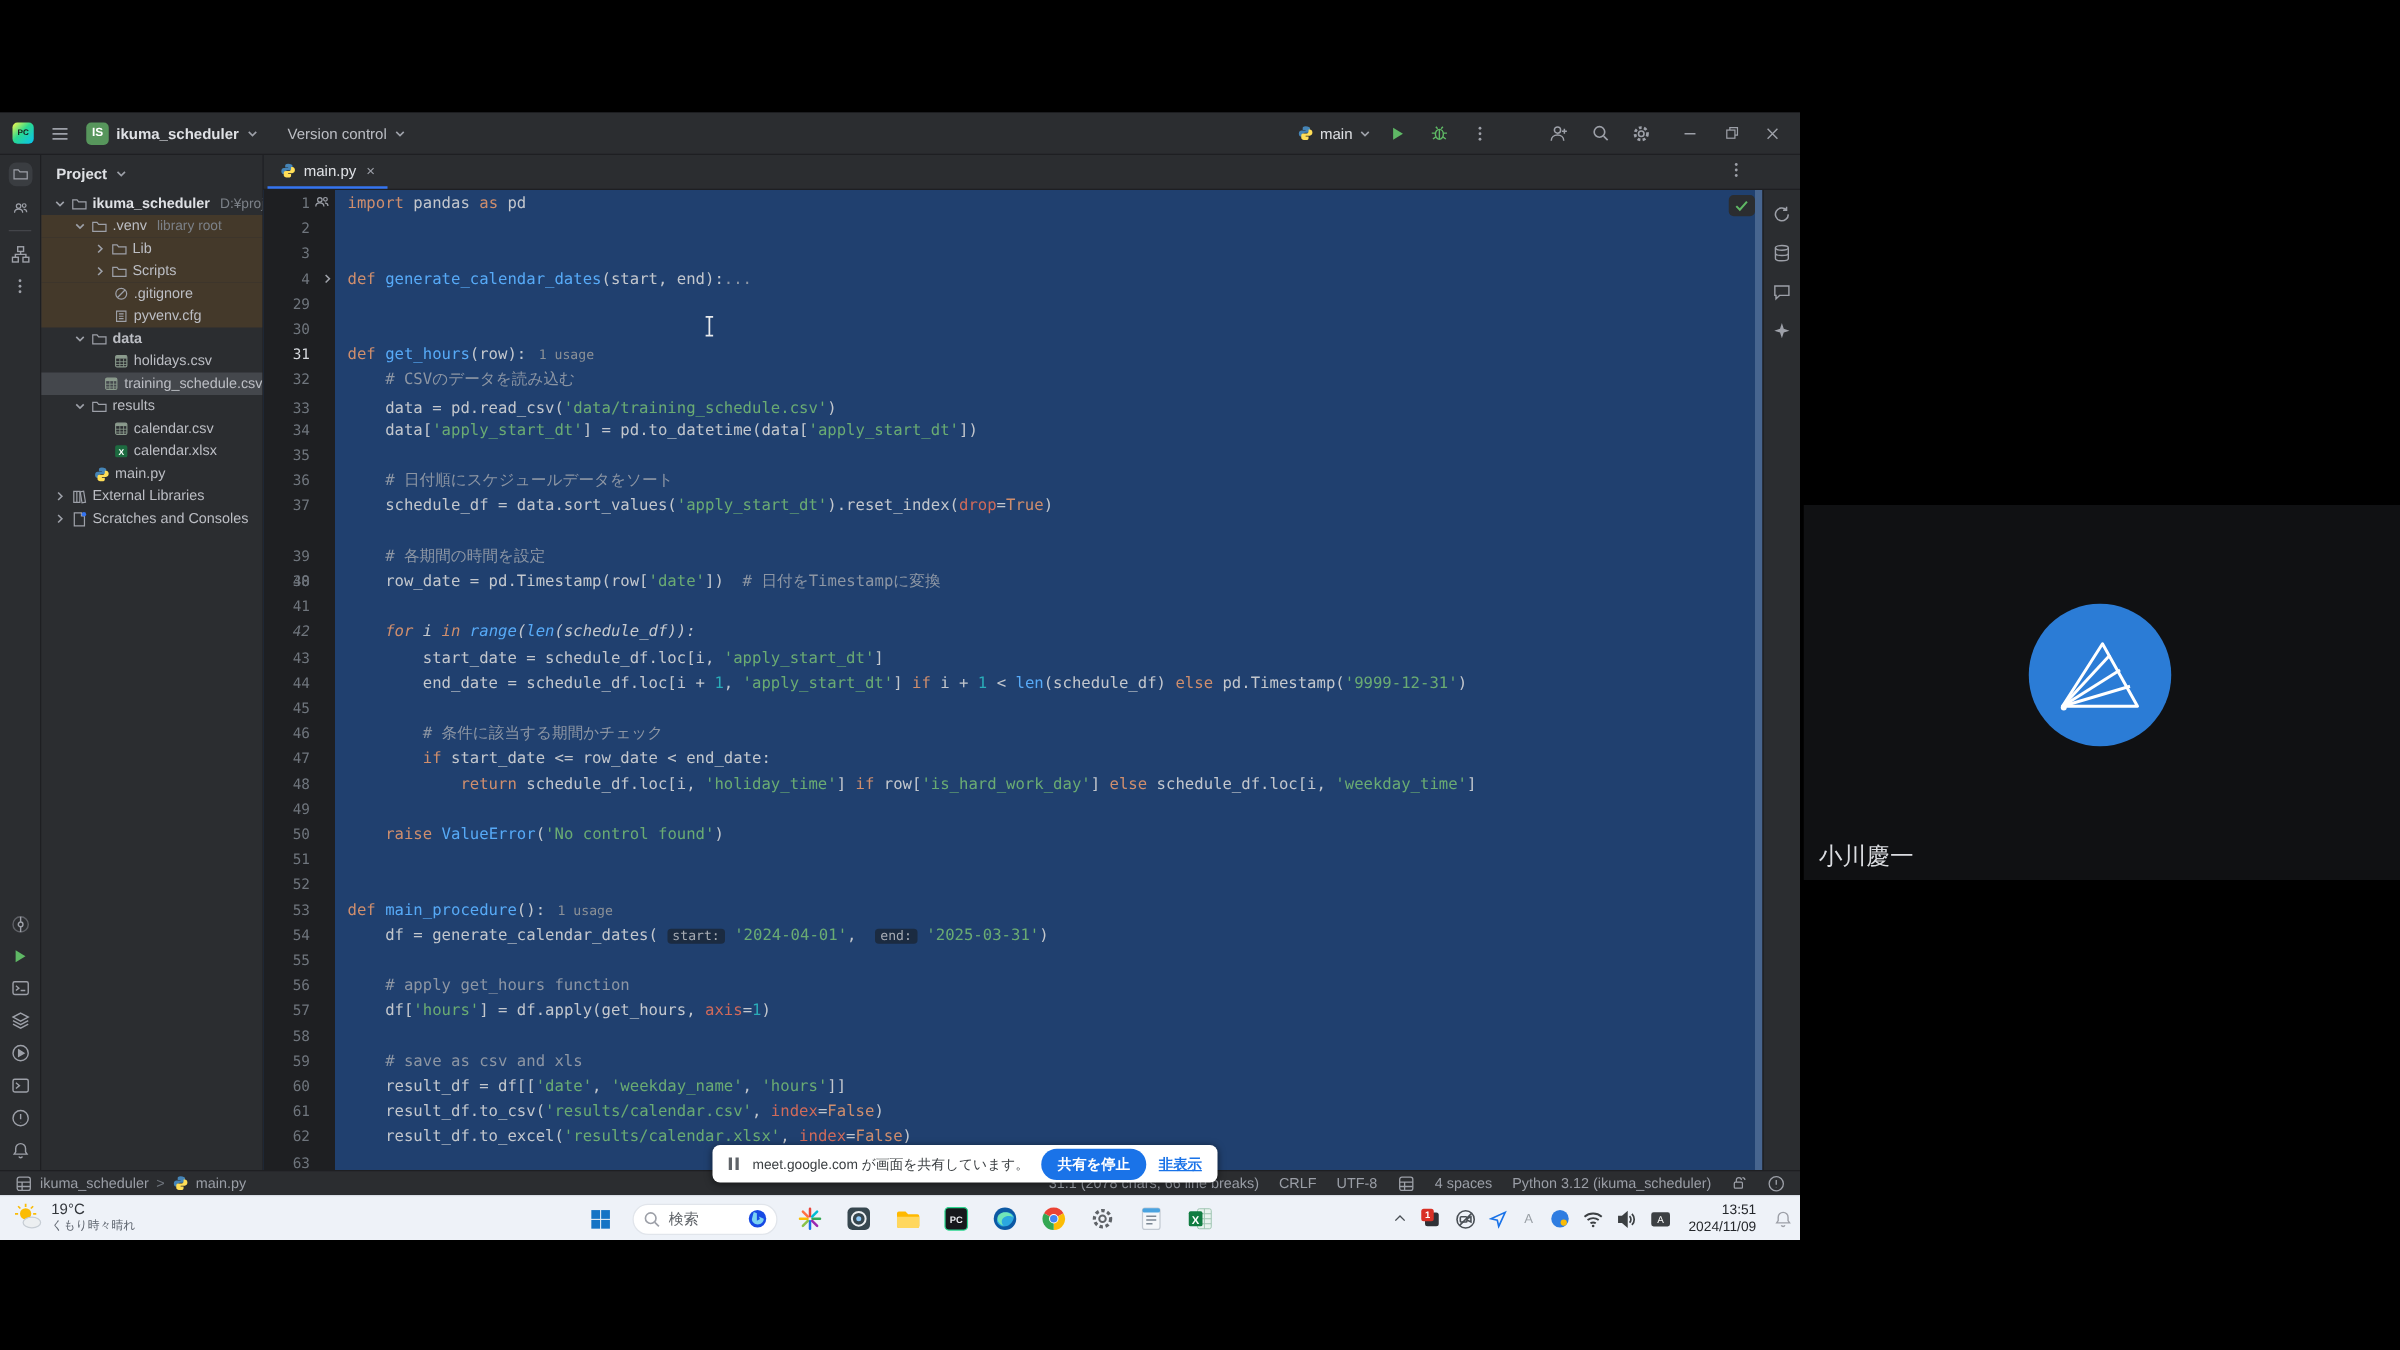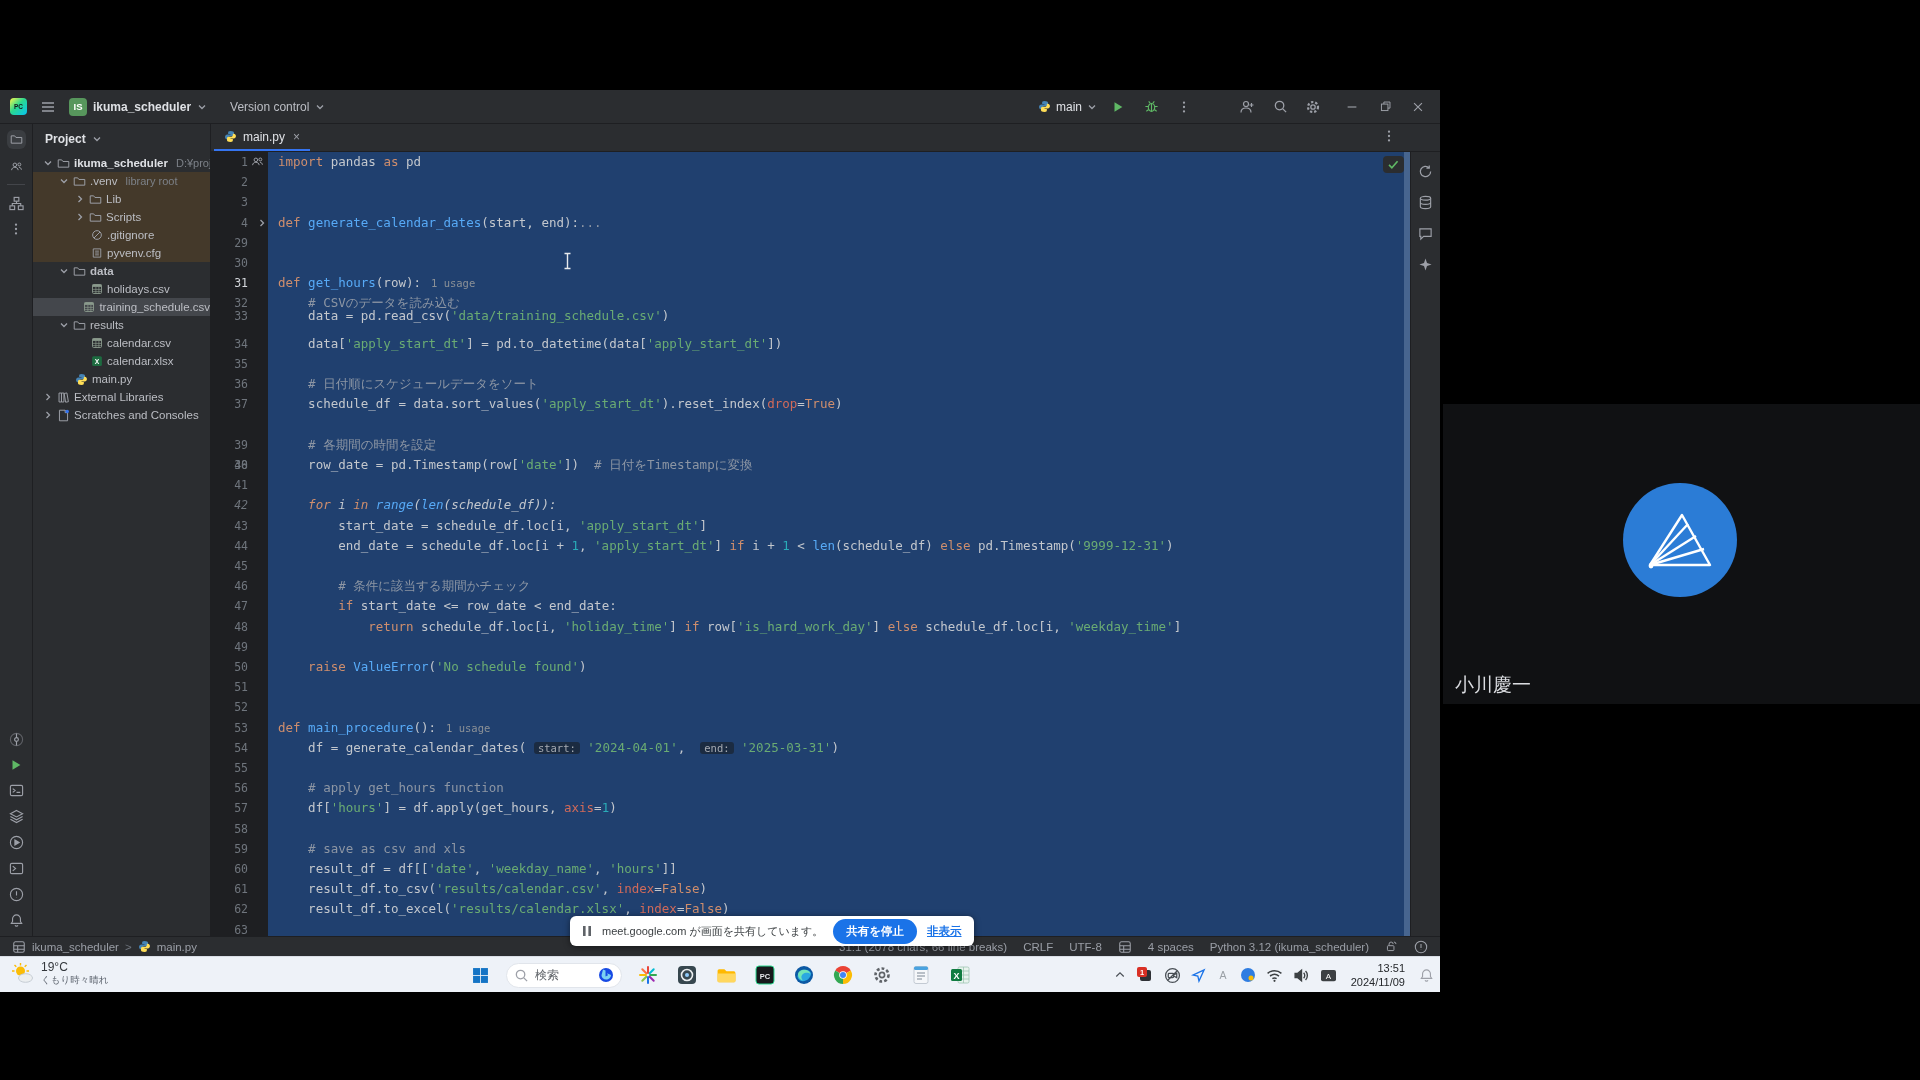--- a/index.html
+++ b/index.html
@@ -543,21 +543,21 @@
                 <span class="ctext"></span>
               </div>
               <div class="crow" style="top: 121.2px;">
                 <span class="ln cur">31</span>
                 <span class="ctext"><span class="kw">def</span><span class="t"> </span><span class="fn">get_hours</span><span class="t">(row):</span><span class="usage">1 usage</span></span>
               </div>
               <div class="crow" style="top: 141.4px;">
                 <span class="ln">32</span>
                 <span class="ctext"><span class="t">    </span><span class="com"># CSVのデータを読み込む</span></span>
               </div>
-              <div class="crow" style="top: 154px; padding-left: 16px;">
+              <div class="crow" style="top: 164px; padding-left: 16px;">
                 <span class="ln">33</span>
                 <span class="ctext"><span class="t">    data = pd.read_csv(</span><span class="str">'data/training_schedule.csv'</span><span class="t">)</span></span>
               </div>
               <div class="crow" style="top: 181.8px;">
                 <span class="ln">34</span>
                 <span class="ctext"><span class="t">    data[</span><span class="str">'apply_start_dt'</span><span class="t">] = pd.to_datetime(data[</span><span class="str">'apply_start_dt'</span><span class="t">])</span></span>
               </div>
               <div class="crow" style="top: 202px;">
                 <span class="ln">35</span>
                 <span class="ctext"></span>
@@ -613,21 +613,21 @@
               <div class="crow" style="top: 464.6px;">
                 <span class="ln">48</span>
                 <span class="ctext"><span class="t">            </span><span class="kw">return</span><span class="t"> schedule_df.loc[i, </span><span class="str">'holiday_time'</span><span class="t">] </span><span class="kw">if</span><span class="t"> row[</span><span class="str">'is_hard_work_day'</span><span class="t">] </span><span class="kw">else</span><span class="t"> schedule_df.loc[i, </span><span class="str">'weekday_time'</span><span class="t">]</span></span>
               </div>
               <div class="crow" style="top: 484.8px;">
                 <span class="ln">49</span>
                 <span class="ctext"></span>
               </div>
               <div class="crow" style="top: 505px;">
                 <span class="ln">50</span>
-                <span class="ctext"><span class="t">    </span><span class="kw">raise</span><span class="t"> </span><span class="fn">ValueError</span><span class="t">(</span><span class="str">'No schedule found'</span><span class="t">)</span></span>
+                <span class="ctext"><span class="t">    </span><span class="kw">raise</span><span class="t"> </span><span class="fn">ValueError</span><span class="t">(</span><span class="str">'No control found'</span><span class="t">)</span></span>
               </div>
               <div class="crow" style="top: 525.2px;">
                 <span class="ln">51</span>
                 <span class="ctext"></span>
               </div>
               <div class="crow" style="top: 545.4px;">
                 <span class="ln">52</span>
                 <span class="ctext"></span>
               </div>
               <div class="crow" style="top: 565.6px;">

